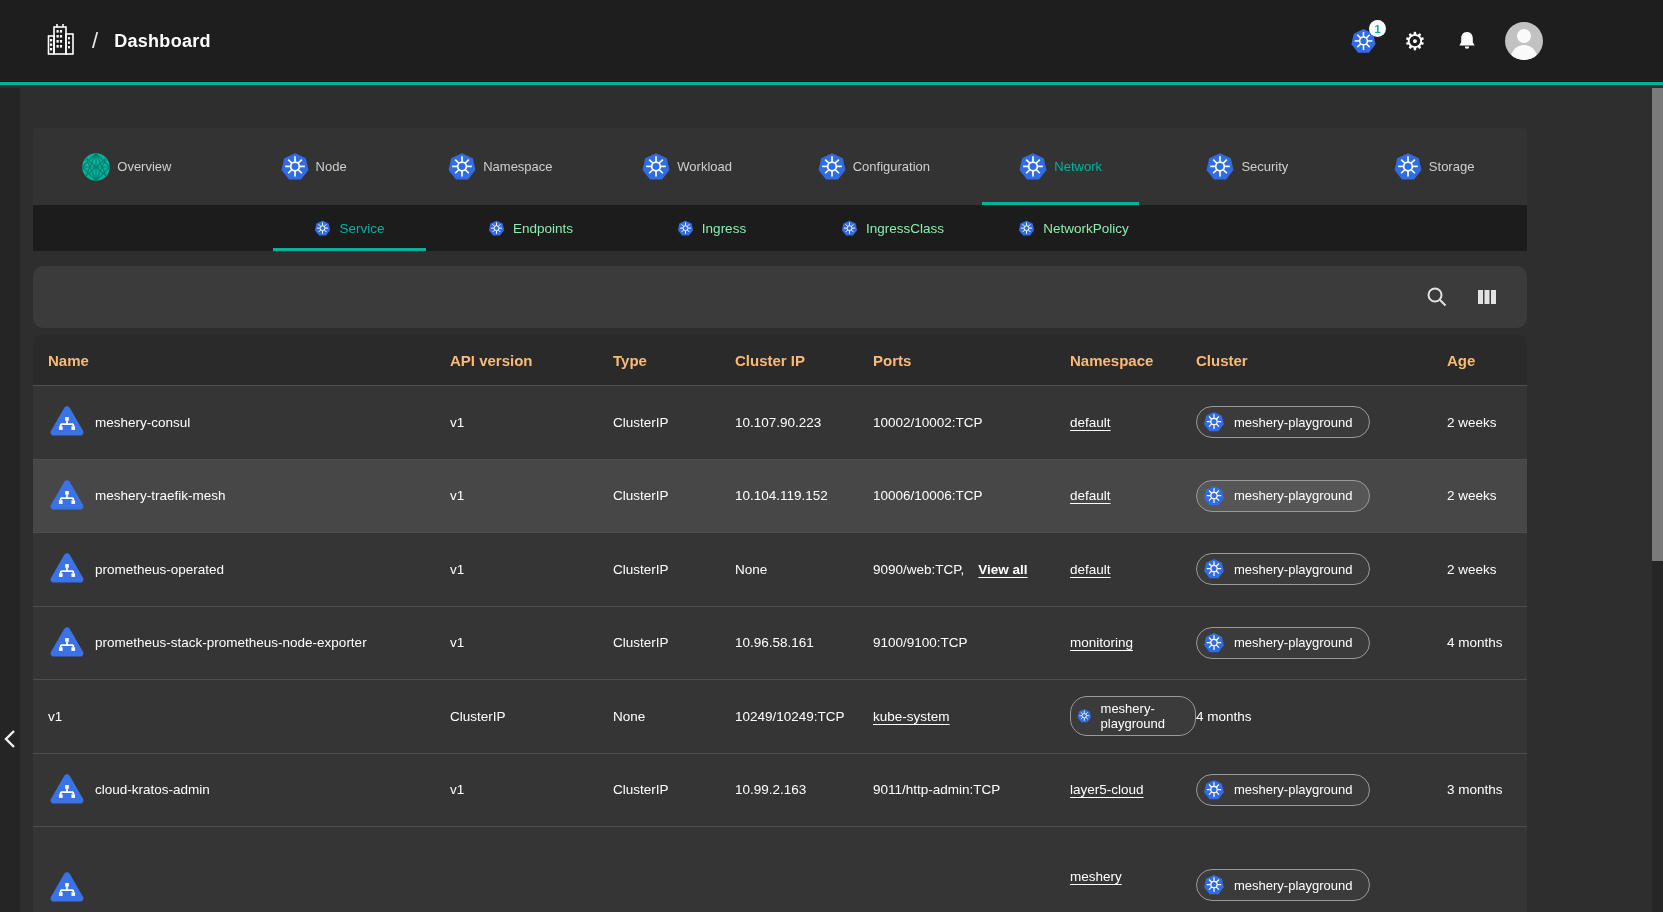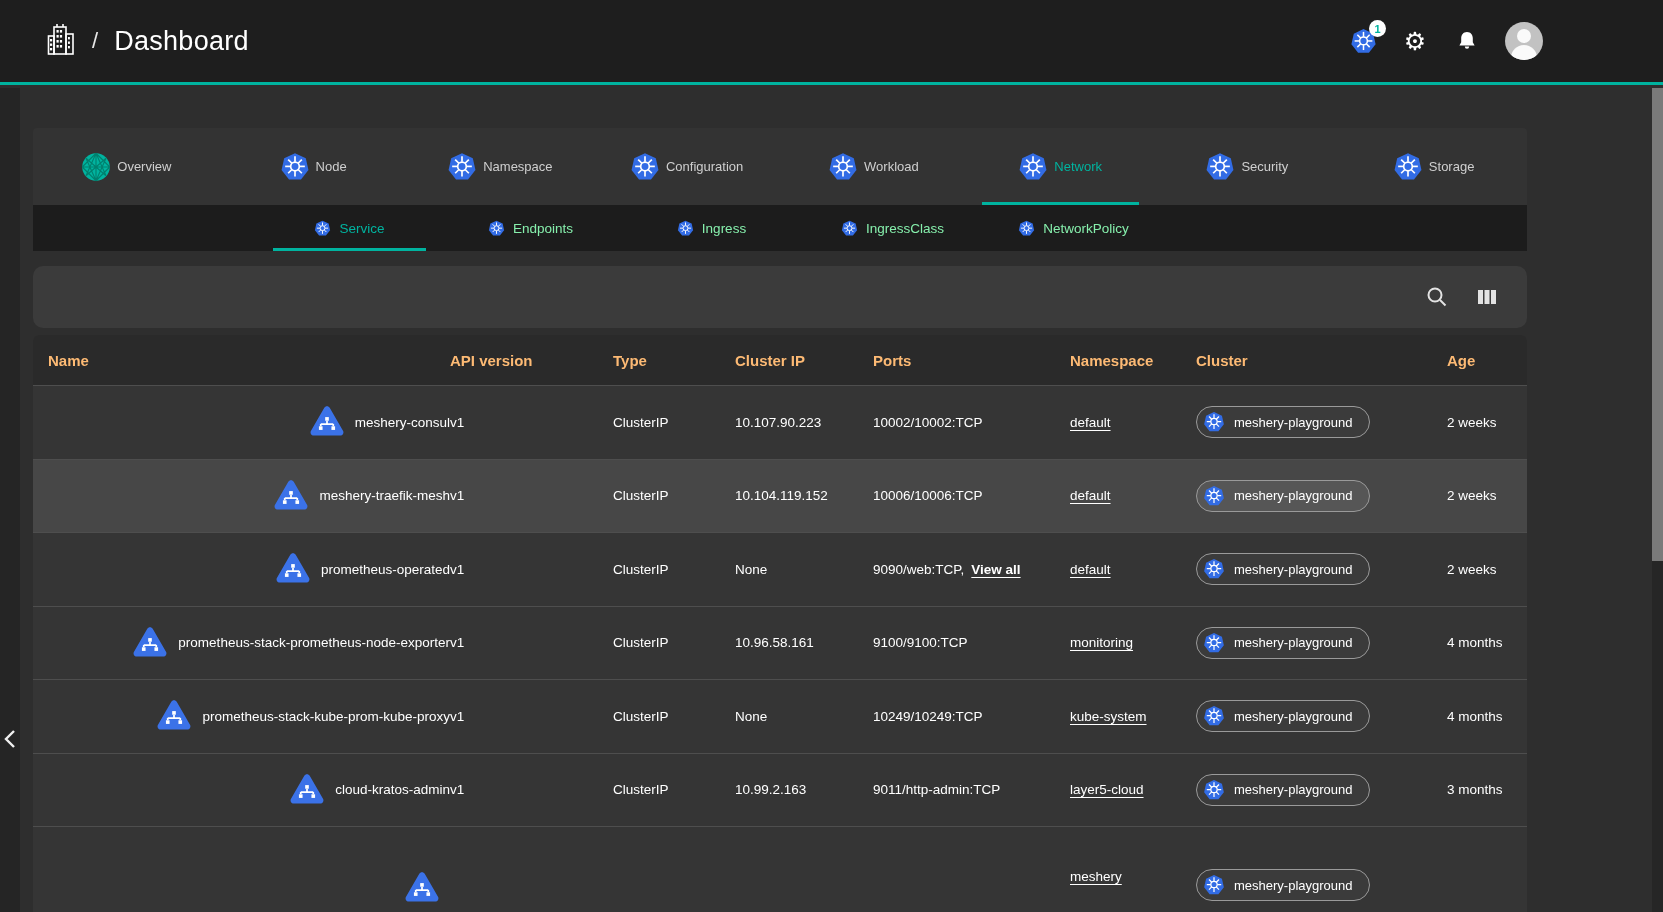--- a/index.html
+++ b/index.html
@@ -9,21 +9,21 @@
     background:#2e2e2e; color:#fff; position:relative;
   }
   
   .header {
     height:85px; background:#1e1e1e; border-bottom:3px solid #00B39F;
     display:flex; align-items:center; justify-content:space-between;
     padding:0 40px 0 46px;
   }
   .brand { display:flex; align-items:center; gap:16px; }
   .brand .sep { color:#e8e8e8; font-size:22px; font-weight:400; }
-  .brand .title { font-size:27px; font-weight:400; letter-spacing:.3px; }
+  .brand .title { font-size:18px; font-weight:700; letter-spacing:.3px; }
   .header-actions { display:flex; align-items:center; gap:24px; margin-right:80px; }
   .hicon { position:relative; width:28px; height:28px; display:flex; align-items:center; justify-content:center; cursor:pointer; }
   .badge {
     position:absolute; top:-7px; right:-9px; width:17px; height:17px; border-radius:50%;
     background:#fff; color:#00B39F; font-size:11px; font-weight:700;
     display:flex; align-items:center; justify-content:center;
   }
   .gear-glyph { font-size:25px; color:#fff; line-height:1; }
   .avatar { width:38px; height:38px; border-radius:50%; background:#c2c2c2; overflow:hidden; position:relative; cursor:pointer; }
   .avatar .head { position:absolute; top:7px; left:50%; transform:translateX(-50%); width:14px; height:14px; border-radius:50%; background:#fafafa; }
@@ -52,24 +52,24 @@
     display:flex; align-items:center; justify-content:flex-end; gap:26px; padding-right:28px; }
   .ticon { width:24px; height:24px; cursor:pointer; display:flex; align-items:center; justify-content:center; }
   
   .table { margin-top:7px; background:#353535; border-radius:6px 6px 0 0; overflow:hidden; }
   .grid-row { display:grid; grid-template-columns:402px 163px 122px 138px 197px 126px 251px 1fr; padding-left:15px; align-items:center; }
   .thead { height:50px; background:#2a2a2a; }
   .thead .th { font-size:15px; font-weight:700; color:#fdba74; }
   .trow { min-height:73.5px; border-top:1px solid #4e4e4e; background:#353535; cursor:pointer; }
   .trow.highlighted { background:#474747; }
   .cell { font-size:13.5px; color:#fff; display:flex; align-items:center; }
-  .name-cell { gap:9px;justify-content:flex-end; }
+  .name-cell { gap:9px; }
   .svc-icon { width:38px; height:38px; flex:none; }
   .ns-link { color:#fff; text-decoration:underline; text-underline-offset:3px; cursor:pointer; }
-  .view-all { color:#fff; text-decoration:underline; text-underline-offset:3px; margin-left:7px; cursor:pointer; font-weight:600; }
+  .view-all { color:#fff; text-decoration:underline; text-underline-offset:3px; margin-left:14px; cursor:pointer; font-weight:600; }
   .chip { display:inline-flex; align-items:center; gap:9px; border:1px solid #9a9a9a; border-radius:17px;
     padding:4px 16px 4px 6px; background:rgba(255,255,255,0.03); cursor:pointer; }
   .trow.highlighted .chip { background:#565656; }
   .chip-label { font-size:13px; color:#fff; }
   .trow.partial { height:160px; align-items:start; border-top:1px solid #4e4e4e; }
   .trow.partial .cell { margin-top:42px; }
   
   .scrollbar { position:absolute; right:0; top:88px; bottom:0; width:11px; background:#262626; }
   .scroll-thumb { position:absolute; top:0; left:0; width:100%; height:473px; background:#7a7a7a; cursor:pointer; }
 </style>
@@ -215,29 +215,29 @@
           <use href="#sym-k8s"></use>
         </svg>
     <span class="tab-label">Namespace</span>
 
   </div>
 
   <div class="tab">
     <svg class="tab-icon" width="30" height="30">
           <use href="#sym-k8s"></use>
         </svg>
+    <span class="tab-label">Workload</span>
+
+  </div>
+
+  <div class="tab">
+    <svg class="tab-icon" width="30" height="30">
+          <use href="#sym-k8s"></use>
+        </svg>
     <span class="tab-label">Configuration</span>
-
-  </div>
-
-  <div class="tab">
-    <svg class="tab-icon" width="30" height="30">
-          <use href="#sym-k8s"></use>
-        </svg>
-    <span class="tab-label">Workload</span>
 
   </div>
 
   <div class="tab active">
     <svg class="tab-icon" width="30" height="30">
           <use href="#sym-k8s"></use>
         </svg>
     <span class="tab-label">Network</span>
     <span class="indicator"></span>
   </div>
@@ -460,26 +460,20 @@
               </svg>
         <span class="chip-label v-cluster">meshery-playground</span>
       </span>
     </div>
     <div class="cell">
             <span class="v-age">4 months</span>
           </div>
   </div>
 
   <div class="grid-row trow">
-    <div class="cell name-cell">
-      <svg class="svc-icon" viewBox="0 0 24 24">
-              <use href="#sym-service"></use>
-            </svg>
-      <span class="v-name">prometheus-stack-kube-prom-kube-proxy</span>
-    </div>
     <div class="cell">
             <span class="v-api">v1</span>
           </div>
     <div class="cell">
             <span class="v-type">ClusterIP</span>
           </div>
     <div class="cell">
             <span class="v-ip">None</span>
           </div>
     <div class="cell">

